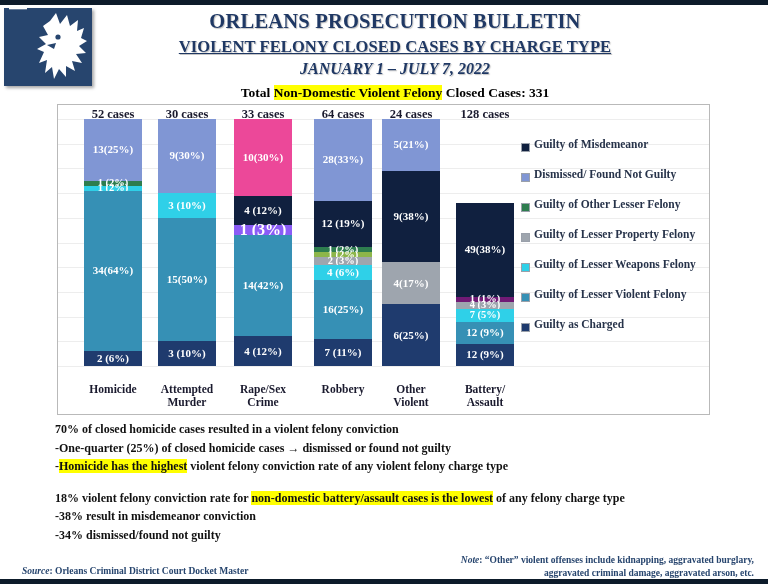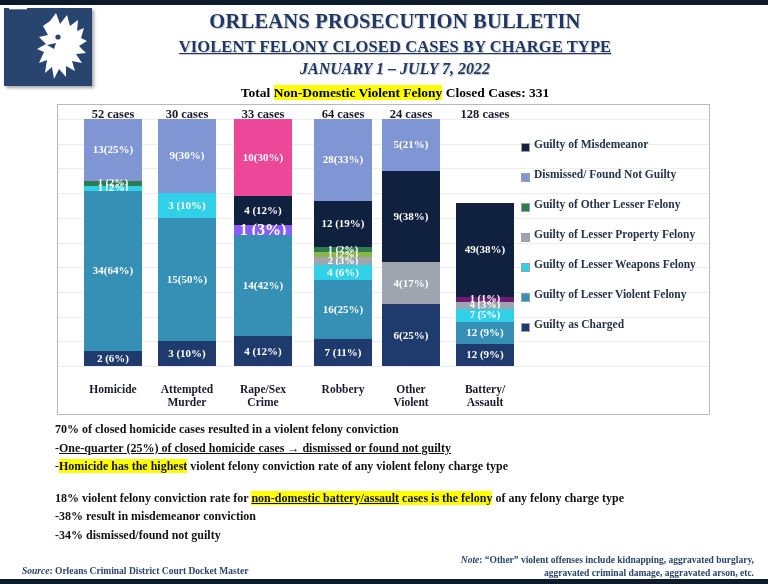--- a/index.html
+++ b/index.html
@@ -99,21 +99,21 @@
   }
   .ltx{
     position:absolute;left:13px;top:-2px;
     font-size:11.5px;font-weight:bold;color:#27334a;white-space:nowrap;
   }
 
   
   .notes{position:absolute;left:55px;top:420px;width:680px;}
   .nl{font-size:12px;font-weight:bold;color:#111;line-height:1.55;white-space:nowrap;}
   .gap{height:13px;}
-  .u2{text-decoration:underline;}
+  .u2{}
 
   .src{
     position:absolute;left:22px;top:566px;font-size:9.5px;font-weight:bold;color:#27456e;
   }
   .src i{font-style:italic;}
   .note{
     position:absolute;right:14px;top:554px;width:300px;text-align:right;
     font-size:9.5px;font-weight:bold;color:#27456e;line-height:1.35;
   }
   .note i{font-style:italic;}
@@ -332,21 +332,21 @@
       <span class="sw" style="background: rgb(31, 59, 110);"></span>
       <span class="ltx">Guilty as Charged</span>
     </div>
   </div>
 
 <div class="notes" id="notes">
     <div class="nl">70% of closed homicide cases resulted in a violent felony conviction</div>
     <div class="nl"><span>-</span><span class="u2">One-quarter (25%) of closed homicide cases → dismissed or found not guilty</span></div>
     <div class="nl"><span>-</span><span class="hl">Homicide has the highest</span><span> violent felony conviction rate of any violent felony charge type</span></div>
     <div class="gap"></div>
-    <div class="nl"><span>18% violent felony conviction rate for </span><span class="hl u2">non-domestic battery/assault</span><span class="hl"> cases is the felony</span><span> of any felony charge type</span></div>
+    <div class="nl"><span>18% violent felony conviction rate for </span><span class="hl u2">non-domestic battery/assault</span><span class="hl"> cases is the lowest</span><span> of any felony charge type</span></div>
     <div class="nl">-38% result in misdemeanor conviction</div>
     <div class="nl">-34% dismissed/found not guilty</div>
   </div>
 
 <div class="src">
   <i>Source</i><span>: Orleans Criminal District Court Docket Master</span>
 </div>
 <div class="note">
   <i>Note</i><span>: “Other” violent offenses include kidnapping, aggravated burglary, aggravated criminal damage, aggravated arson, etc.</span>
 </div>

